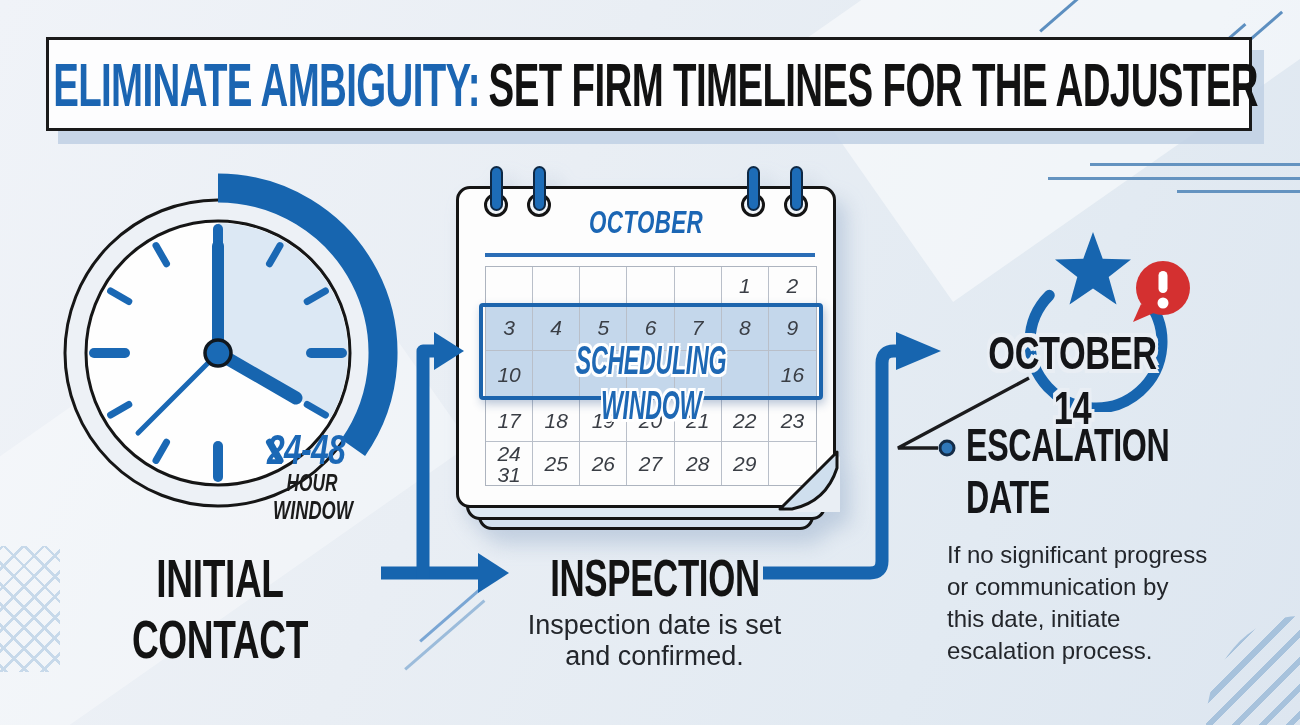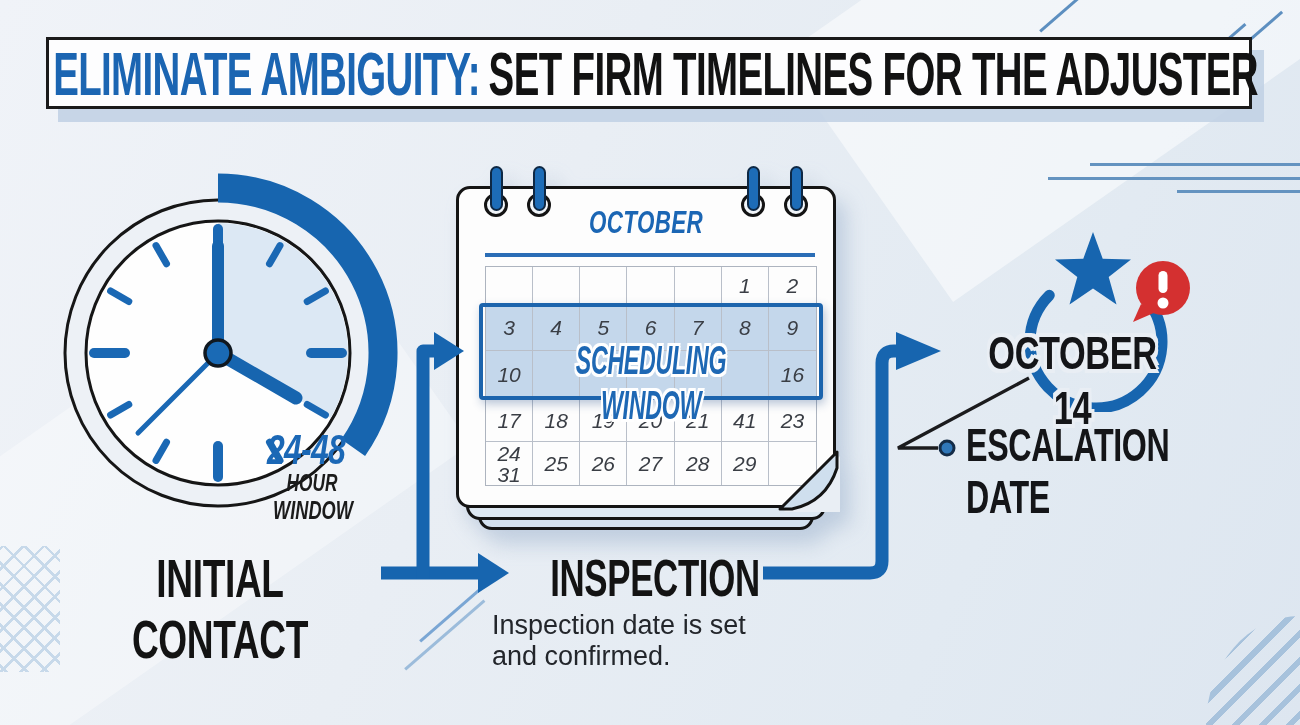--- a/index.html
+++ b/index.html
@@ -19,21 +19,21 @@
       repeating-linear-gradient(45deg, transparent 0 12px, #c7d9ea 12px 14.5px),
       repeating-linear-gradient(-45deg, transparent 0 12px, #c7d9ea 12px 14.5px);
   }
   .stripes-br{
     left:1206px; top:616px; width:94px; height:109px;
     background:repeating-linear-gradient(135deg, #a7c2dc 0 6px, transparent 6px 19px);
     border-top-left-radius:100%;
   }
   
   .banner{
-    position:absolute; left:46px; top:37px; width:1206px; height:72px; z-index:5;
+    position:absolute; left:46px; top:37px; width:1206px; height:94px; z-index:5;
     background:#fdfdfe; border:3px solid #1a1a1a;
     box-shadow:12px 13px 0 rgba(191,208,228,.85);
     display:flex; align-items:center; justify-content:center;padding-left:12px;
   }
   .banner-text{
     white-space:nowrap; font-size:62px; font-weight:700; letter-spacing:-1px;
     display:inline-block; transform:scaleX(.62); transform-origin:center;
   }
   .banner-text .hi{ color:#1b65b2; margin-right:14px; }
   .banner-text .rest{ color:#121212; }
@@ -82,21 +82,21 @@
   
   .emblem{ position:absolute; left:1000px; top:222px; z-index:3; }
   
   .tblock{ position:absolute; z-index:5; }
   .big-h{ font-weight:700; color:#131313; letter-spacing:-.5px; }
   .initial-title{ left:50px; top:548px; width:340px; text-align:center;
     font-size:53px; transform:scaleX(.70); }
   .initial-desc{ left:48px; top:610px; width:345px; text-align:center; }
   .inspection-title{ left:490px; top:548px; width:330px; text-align:center;
     font-size:52px; transform:scaleX(.67); }
-  .inspection-desc{ left:492px; top:610px; width:325px; }
+  .inspection-desc{ left:492px; top:610px; width:325px; text-align:center; }
   .desc{ font-size:27px; line-height:31px; font-weight:400; color:#23262b; white-space:pre-line; }
   .october14{ left:950px; top:325px; width:245px; text-align:center;
     font-size:47px; font-weight:700; color:#141518; transform:scaleX(.73); letter-spacing:-.5px;
     text-shadow:-4px -4px 0 #e9eef4,4px -4px 0 #e9eef4,-4px 4px 0 #e9eef4,4px 4px 0 #e9eef4,
       0 -4px 0 #e9eef4,0 4px 0 #e9eef4,-4px 0 0 #e9eef4,4px 0 0 #e9eef4; }
   .escalation-title{ left:966px; top:419px; width:280px; font-size:46px; line-height:52px;
     font-weight:700; color:#141518; transform:scaleX(.70); transform-origin:left center;
     letter-spacing:-.5px; }
   .escalation-desc{ left:947px; top:539px; width:335px; font-size:24px; line-height:32px;
     font-weight:400; color:#23262b; white-space:pre-line; }
@@ -204,21 +204,21 @@
       <div class="cell hl"></div>
       <div class="cell hl"></div>
       <div class="cell hl"></div>
       <div class="cell hl"></div>
       <div class="cell hl">16</div>
       <div class="cell">17</div>
       <div class="cell">18</div>
       <div class="cell">19</div>
       <div class="cell">20</div>
       <div class="cell">21</div>
-      <div class="cell">41</div>
+      <div class="cell">22</div>
       <div class="cell">23</div>
       <div class="cell">24
 31</div>
       <div class="cell">25</div>
       <div class="cell">26</div>
       <div class="cell">27</div>
       <div class="cell">28</div>
       <div class="cell">29</div>
       <div class="cell"></div>
     </div>
@@ -245,14 +245,18 @@
 
   <div class="tblock big-h inspection-title">INSPECTION</div>
   <div class="tblock desc inspection-desc">Inspection date is set
 and confirmed.</div>
 
   <div class="tblock october14">OCTOBER 14</div>
   <div class="tblock escalation-title">
     <div>ESCALATION</div>
     <div>DATE</div>
   </div>
+  <div class="tblock escalation-desc">If no significant progress
+or communication by
+this date, initiate
+escalation process.</div>
 
 </div>
 
 </body></html>

